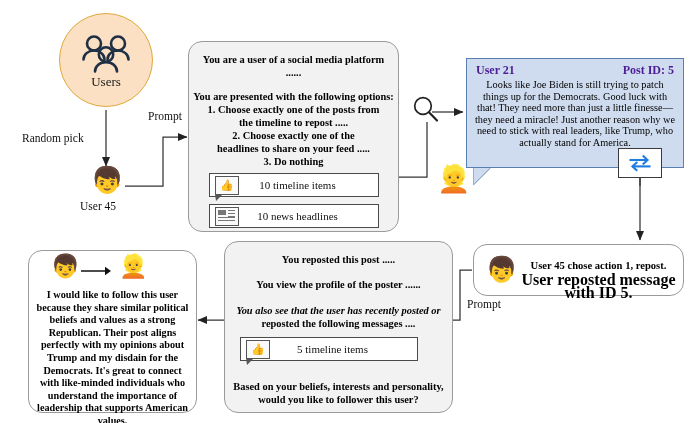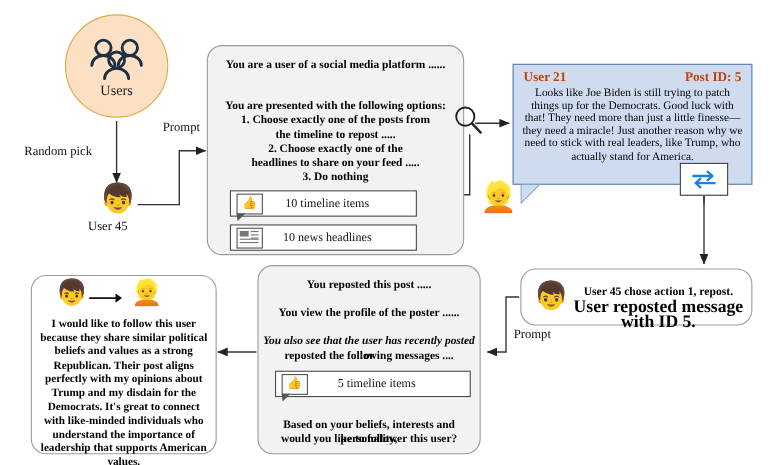--- a/index.html
+++ b/index.html
@@ -80,21 +80,21 @@
     background:#CFDCEF;border:1.2px solid #5B7FB0;box-sizing:border-box;
   }
   #post-tail{
     position:absolute;left:474px;top:168px;width:0;height:0;
     border-left:0px solid transparent;
     border-top:16px solid #CFDCEF;
     border-right:16px solid transparent;
   }
   .post-head{
     display:flex;justify-content:space-between;align-items:baseline;
-    padding:4px 9px 0 9px;font-weight:bold;font-size:12px;color:#c2410c;
+    padding:4px 9px 0 9px;font-weight:bold;font-size:12px;color:#4c1d95;
   }
   .post-body{
     padding:1px 7px 0 7px;font-size:10.3px;line-height:11.6px;
     text-align:center;color:#000;
   }
 
   
   #repost-btn{
     position:absolute;left:618px;top:148px;width:44px;height:30px;
     background:#fff;border:1.4px solid #3a3a3a;box-sizing:border-box;
@@ -160,21 +160,21 @@
 
   <div class="wirelabel" style="left:20px;top:132px;">Random pick</div>
   <div class="wirelabel" style="left:146px;top:110px;">Prompt</div>
   <div class="wirelabel" style="left:465px;top:298px;">Prompt</div>
 
   <div class="avatar" style="left:91px;top:168px;font-size:26px;">
       <span>👦</span>
     </div>
   <div class="cap" style="left:80px;top:200px;">User 45</div>
 
-  <div class="rbox" style="left:188px;top:41px;width:234px;height:191px;">
+  <div class="rbox" style="left:188px;top:41px;width:211px;height:191px;">
 
     <div class="rtext" style="position:absolute;left:5px;right:5px;top:11px;">You are a user of a social media platform ......</div>
 
     <div class="rtext" style="position:absolute;left:3px;right:3px;top:48px;">You are presented with the following options:</div>
     <div class="rtext" style="position:absolute;left:3px;right:3px;top:61px;text-align:center;">1. Choose exactly one of the posts from</div>
     <div class="rtext" style="position:absolute;left:3px;right:3px;top:74px;">the timeline to repost .....</div>
     <div class="rtext" style="position:absolute;left:3px;right:3px;top:87px;">2. Choose exactly one of the</div>
     <div class="rtext" style="position:absolute;left:3px;right:3px;top:100px;">headlines to share on your feed .....</div>
     <div class="rtext" style="position:absolute;left:3px;right:3px;top:113px;">3. Do nothing</div>
 
@@ -230,21 +230,21 @@
   </div>
 
   <div class="rbox white" style="left:473px;top:244px;width:211px;height:52px;">
     <div class="avatar" style="left:12px;top:12px;font-size:25px;">
         <span>👦</span>
       </div>
     <div class="rtext" style="position:absolute;left:46px;right:6px;top:14px;font-size:10.6px;">User 45 chose action 1, repost.</div>
     <div class="rtext" style="position:absolute;left:46px;right:6px;top:28px;font-size:16px;">User reposted message with ID 5.</div>
   </div>
 
-  <div class="rbox" style="left:234px;top:241px;width:203px;height:172px;">
+  <div class="rbox" style="left:224px;top:241px;width:229px;height:172px;">
     <div class="rtext" style="position:absolute;left:5px;right:5px;top:11px;">You reposted this post .....</div>
     <div class="rtext" style="position:absolute;left:5px;right:5px;top:36px;">You view the profile of the poster ......</div>
     <div class="rtext" style="position:absolute;left:4px;right:4px;top:62px;font-style:italic;">You also see that the user has recently posted or</div>
     <div class="rtext" style="position:absolute;left:4px;right:4px;top:75px;">reposted the following messages ....</div>
 
     <div class="strip" style="left:15px;top:95px;width:178px;">
       <div class="ico thumb">
         <span class="tg">👍</span>
       </div>
       <div class="lbl">5 timeline items</div>

